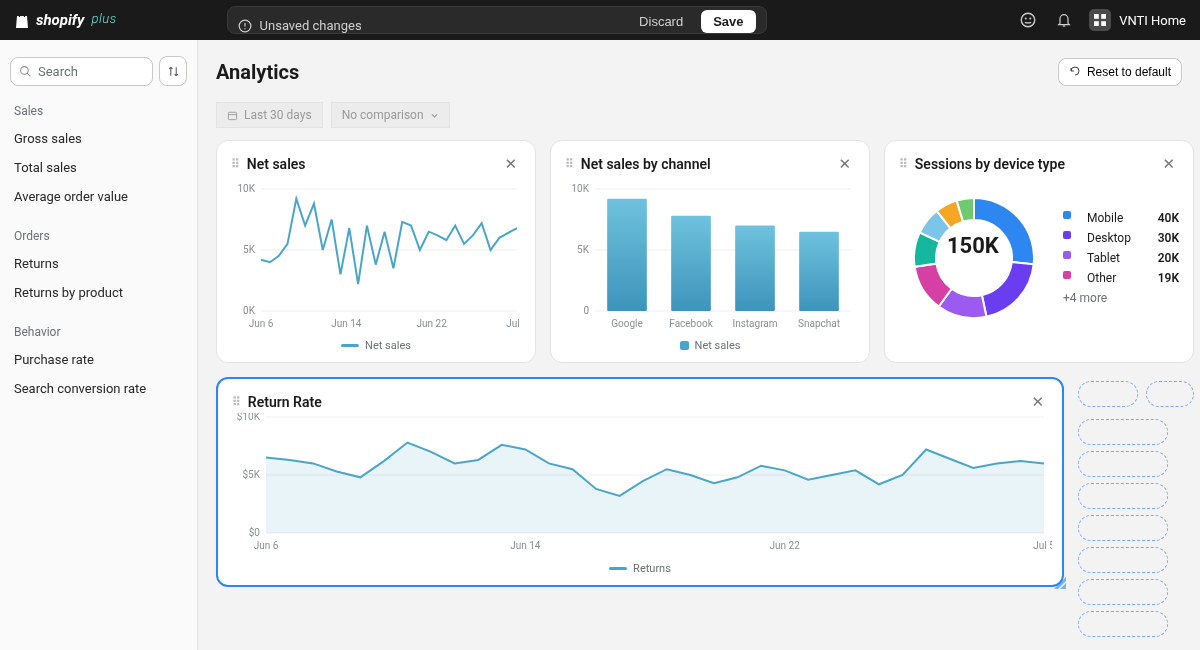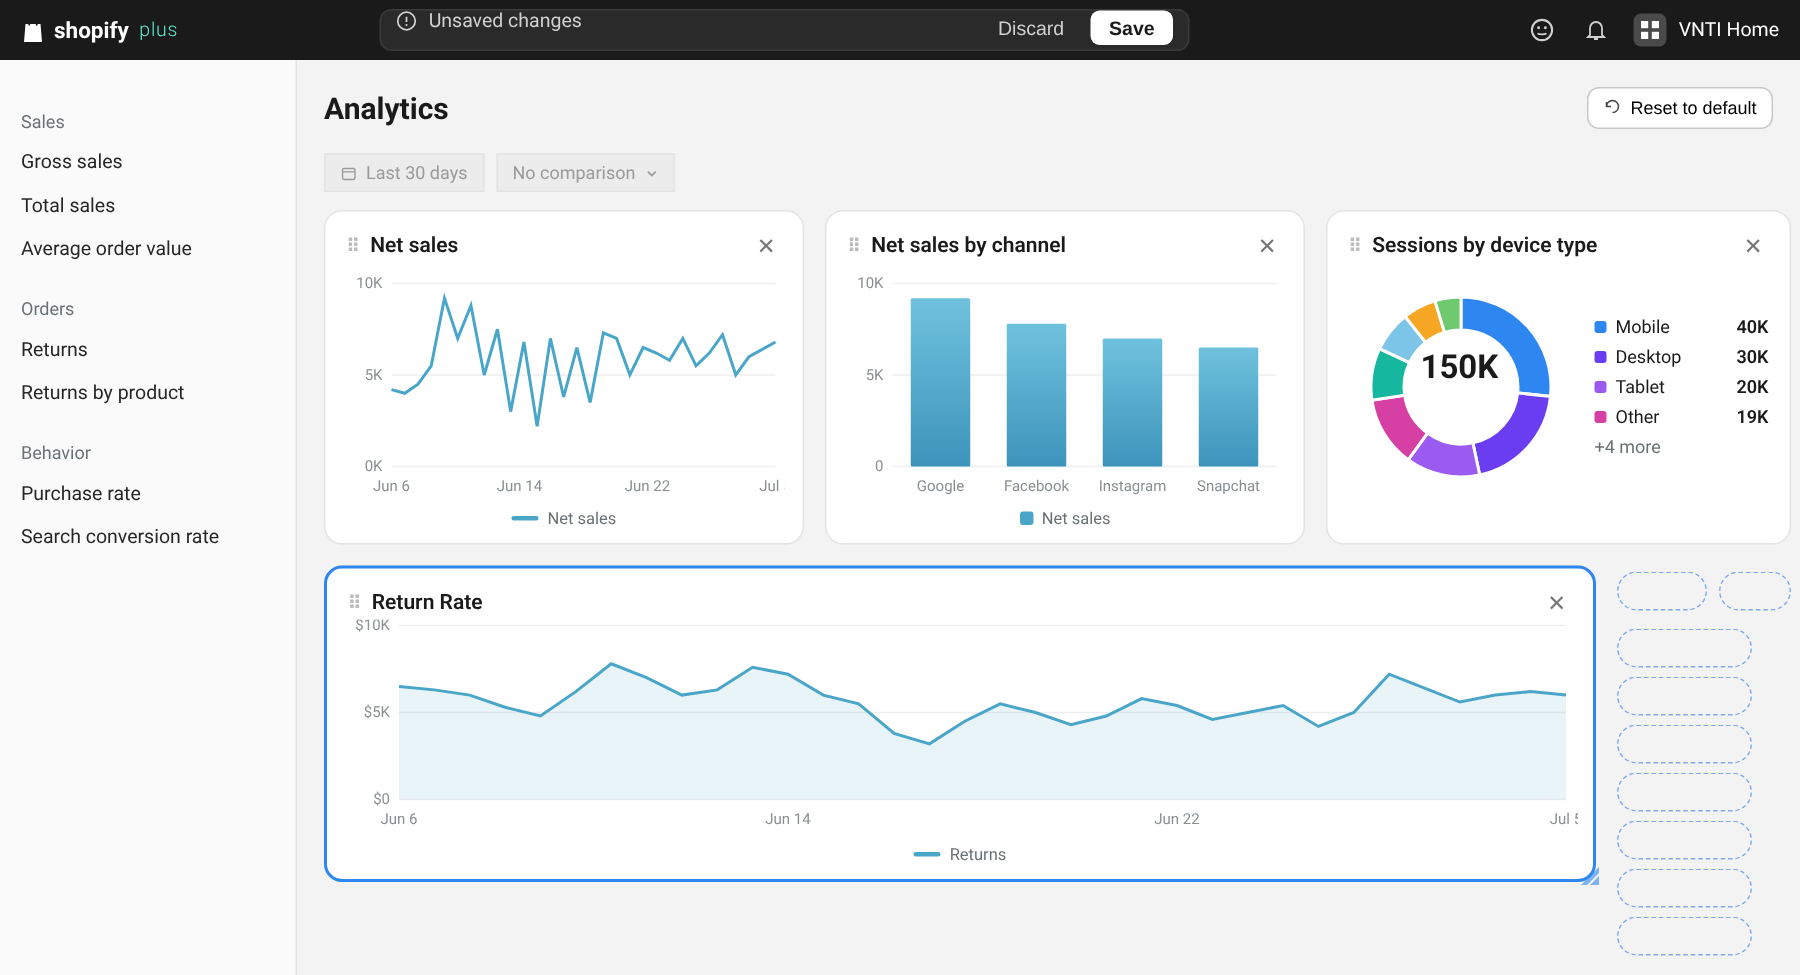--- a/index.html
+++ b/index.html
@@ -14,24 +14,24 @@
     --accent:#4aa6c9;
     --accent-blue:#2e87f0;
     --green:#008060;
   }
   *{box-sizing:border-box;}
   html,body{margin:0;padding:0;font-family:-apple-system,BlinkMacSystemFont,"Segoe UI",Roboto,Helvetica,Arial,sans-serif;font-size:13px;color:var(--text);background:var(--bg);}
   body{width:1200px;height:650px;overflow:hidden;}
 
   
   .topbar{height:40px;background:var(--header);display:flex;align-items:center;color:#fff;padding:0 14px;gap:14px;}
-  .brand{font-weight:700;font-size:15px;display:flex;align-items:center;gap:6px;}
+  .brand{font-weight:700;font-size:15px;display:flex;gap:6px;font-style:italic;}
   .brand svg{flex:0 0 auto;}
   .brand .plus{font-weight:300;letter-spacing:.5px;font-size:13px;color:#5eead4;margin-left:1px;}
-  .status-pill{margin-left:120px;flex:0 0 540px;height:28px;background:#2a2a2a;border:1px solid #3a3a3a;border-radius:8px;display:flex;align-items:flex-start;padding:0 10px;color:#d0d0d0;gap:8px;}
+  .status-pill{margin-left:96px;flex:0 0 540px;height:28px;background:#2a2a2a;border:1px solid #3a3a3a;border-radius:8px;display:flex;align-items:flex-end;padding:0 10px;color:#d0d0d0;gap:8px;}
   .status-pill .spacer{flex:1;}
   .btn-ghost{background:transparent;border:none;color:#d0d0d0;font-size:13px;padding:4px 10px;border-radius:6px;cursor:pointer;}
   .btn-save{background:#ffffff;border:none;color:#1a1a1a;font-size:13px;font-weight:600;padding:4px 12px;border-radius:6px;cursor:pointer;}
   .top-spacer{flex:1;}
   .top-icon{width:22px;height:22px;display:flex;align-items:center;justify-content:center;cursor:pointer;color:#cfcfcf;}
   .top-store{display:flex;align-items:center;gap:8px;cursor:pointer;}
   .store-badge{width:22px;height:22px;border-radius:5px;background:#4a4a4a;display:flex;align-items:center;justify-content:center;font-size:11px;font-weight:700;color:#fff;}
 
   
   .layout{display:flex;height:calc(650px - 40px);}
@@ -58,21 +58,21 @@
   .chart-area{height:150px;margin-top:8px;}
   .legend{display:flex;justify-content:center;gap:6px;align-items:center;color:#6b7177;font-size:11px;margin-top:6px;}
   .legend .swatch{width:18px;height:3px;border-radius:2px;}
   .legend .sq{width:9px;height:9px;border-radius:2px;}
   .axis-label{font-size:10px;fill:#8a8f94;}
 
   
   .donut-layout{display:flex;gap:14px;align-items:center;margin-top:8px;}
   .donut-center{position:absolute;left:62px;top:92px;font-size:22px;font-weight:700;}
   .donut-legend{flex:1;font-size:12px;}
-  .donut-legend .lrow{display:flex;align-items:center;gap:6px;padding:3px 0;}
+  .donut-legend .lrow{display:flex;gap:16px;padding:3px 0;}
   .donut-legend .lval{margin-left:auto;font-weight:600;}
   .dot{width:8px;height:8px;border-radius:2px;}
 
   
   .row2{margin-top:14px;position:relative;}
   .big-card{width:848px;border:2px solid var(--accent-blue);}
   .big-value{font-size:22px;font-weight:700;margin:8px 0 4px;}
   .drop-targets{position:absolute;left:862px;top:-2px;width:120px;}
   .dropbox{width:90px;height:26px;border:1.5px dashed #7ea8ef;border-radius:14px;margin:6px 0;}
   .dropbox.short{width:60px;}
@@ -130,20 +130,34 @@
           <rect x="6" y="6" width="4" height="4" fill="#fff"></rect>
         </svg>
     </div>
     <span>VNTI Home</span>
   </div>
 </div>
 
 <div class="layout">
 
   <aside class="sidebar">
+    <div class="search-row">
+      <div class="search-box">
+        <svg width="13" height="13" viewBox="0 0 24 24">
+            <circle cx="10" cy="10" r="7" fill="none" stroke="#8a8f94" stroke-width="2"></circle>
+            <line x1="15" y1="15" x2="21" y2="21" stroke="#8a8f94" stroke-width="2"></line>
+          </svg>
+        <span>Search</span>
+      </div>
+      <div class="sort-btn">
+        <svg width="13" height="13" viewBox="0 0 24 24">
+            <path fill="none" stroke="#5a5f64" stroke-width="2" d="M7 4v16M7 4l-3 3M7 4l3 3M17 20V4M17 20l-3-3M17 20l3-3"></path>
+          </svg>
+      </div>
+    </div>
 
     <div class="side-group-title">Sales</div>
     <div class="side-item">Gross sales</div>
     <div class="side-item">Total sales</div>
     <div class="side-item">Average order value</div>
 
     <div class="side-group-title">Orders</div>
     <div class="side-item">Returns</div>
     <div class="side-item">Returns by product</div>
 

